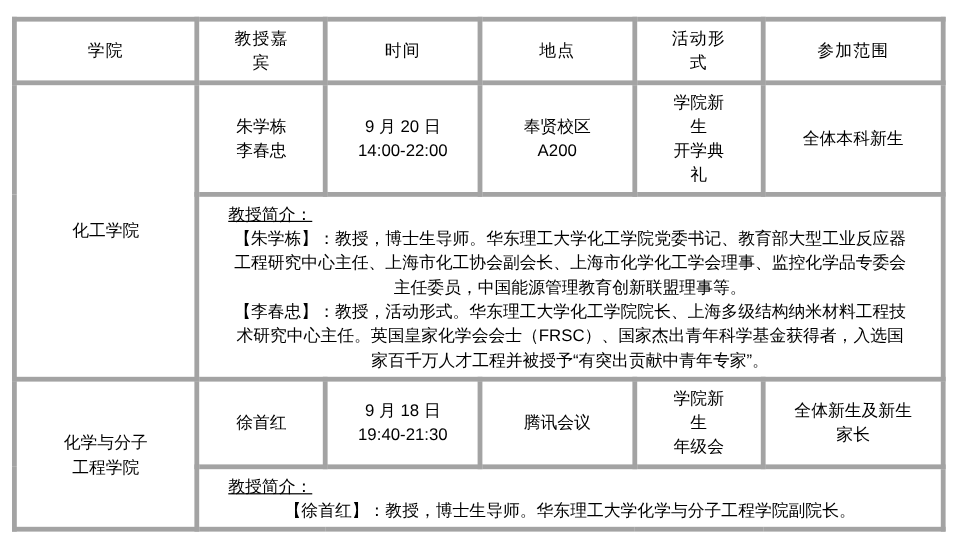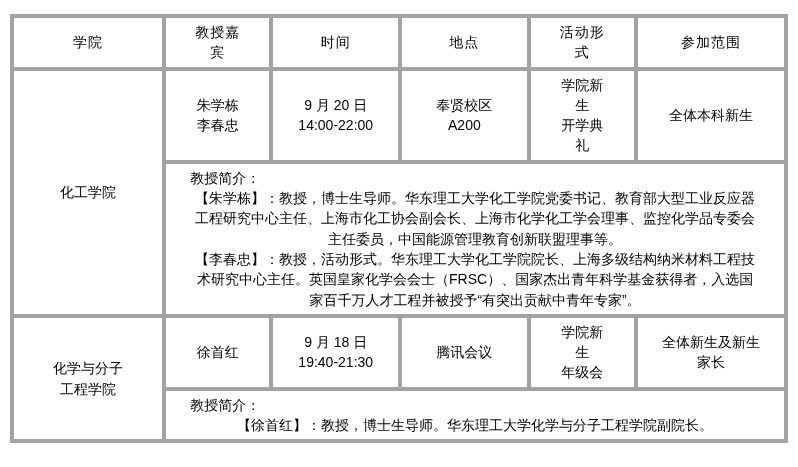--- a/index.html
+++ b/index.html
@@ -63,20 +63,21 @@
     font-size: 14px;
   }
   .intro-cell {
     text-align: left;
     font-size: 14px;
     line-height: 1.65;
     padding: 6px 8px 8px 8px;
   }
   .intro-title {
     display: block;
+    text-decoration: underline;
   }
   .intro-para {
     display: block;
     text-indent: 0;
     text-align: center;
   }
   .two-line {
     display: block;
   }
   .tall-empty {

